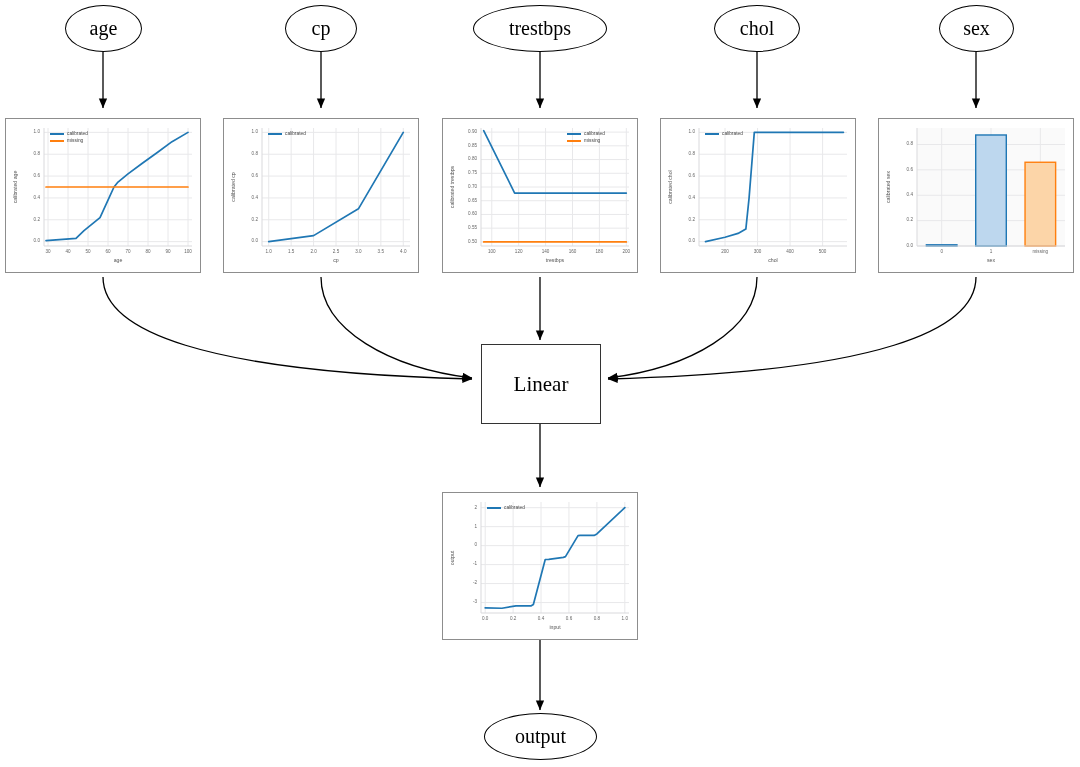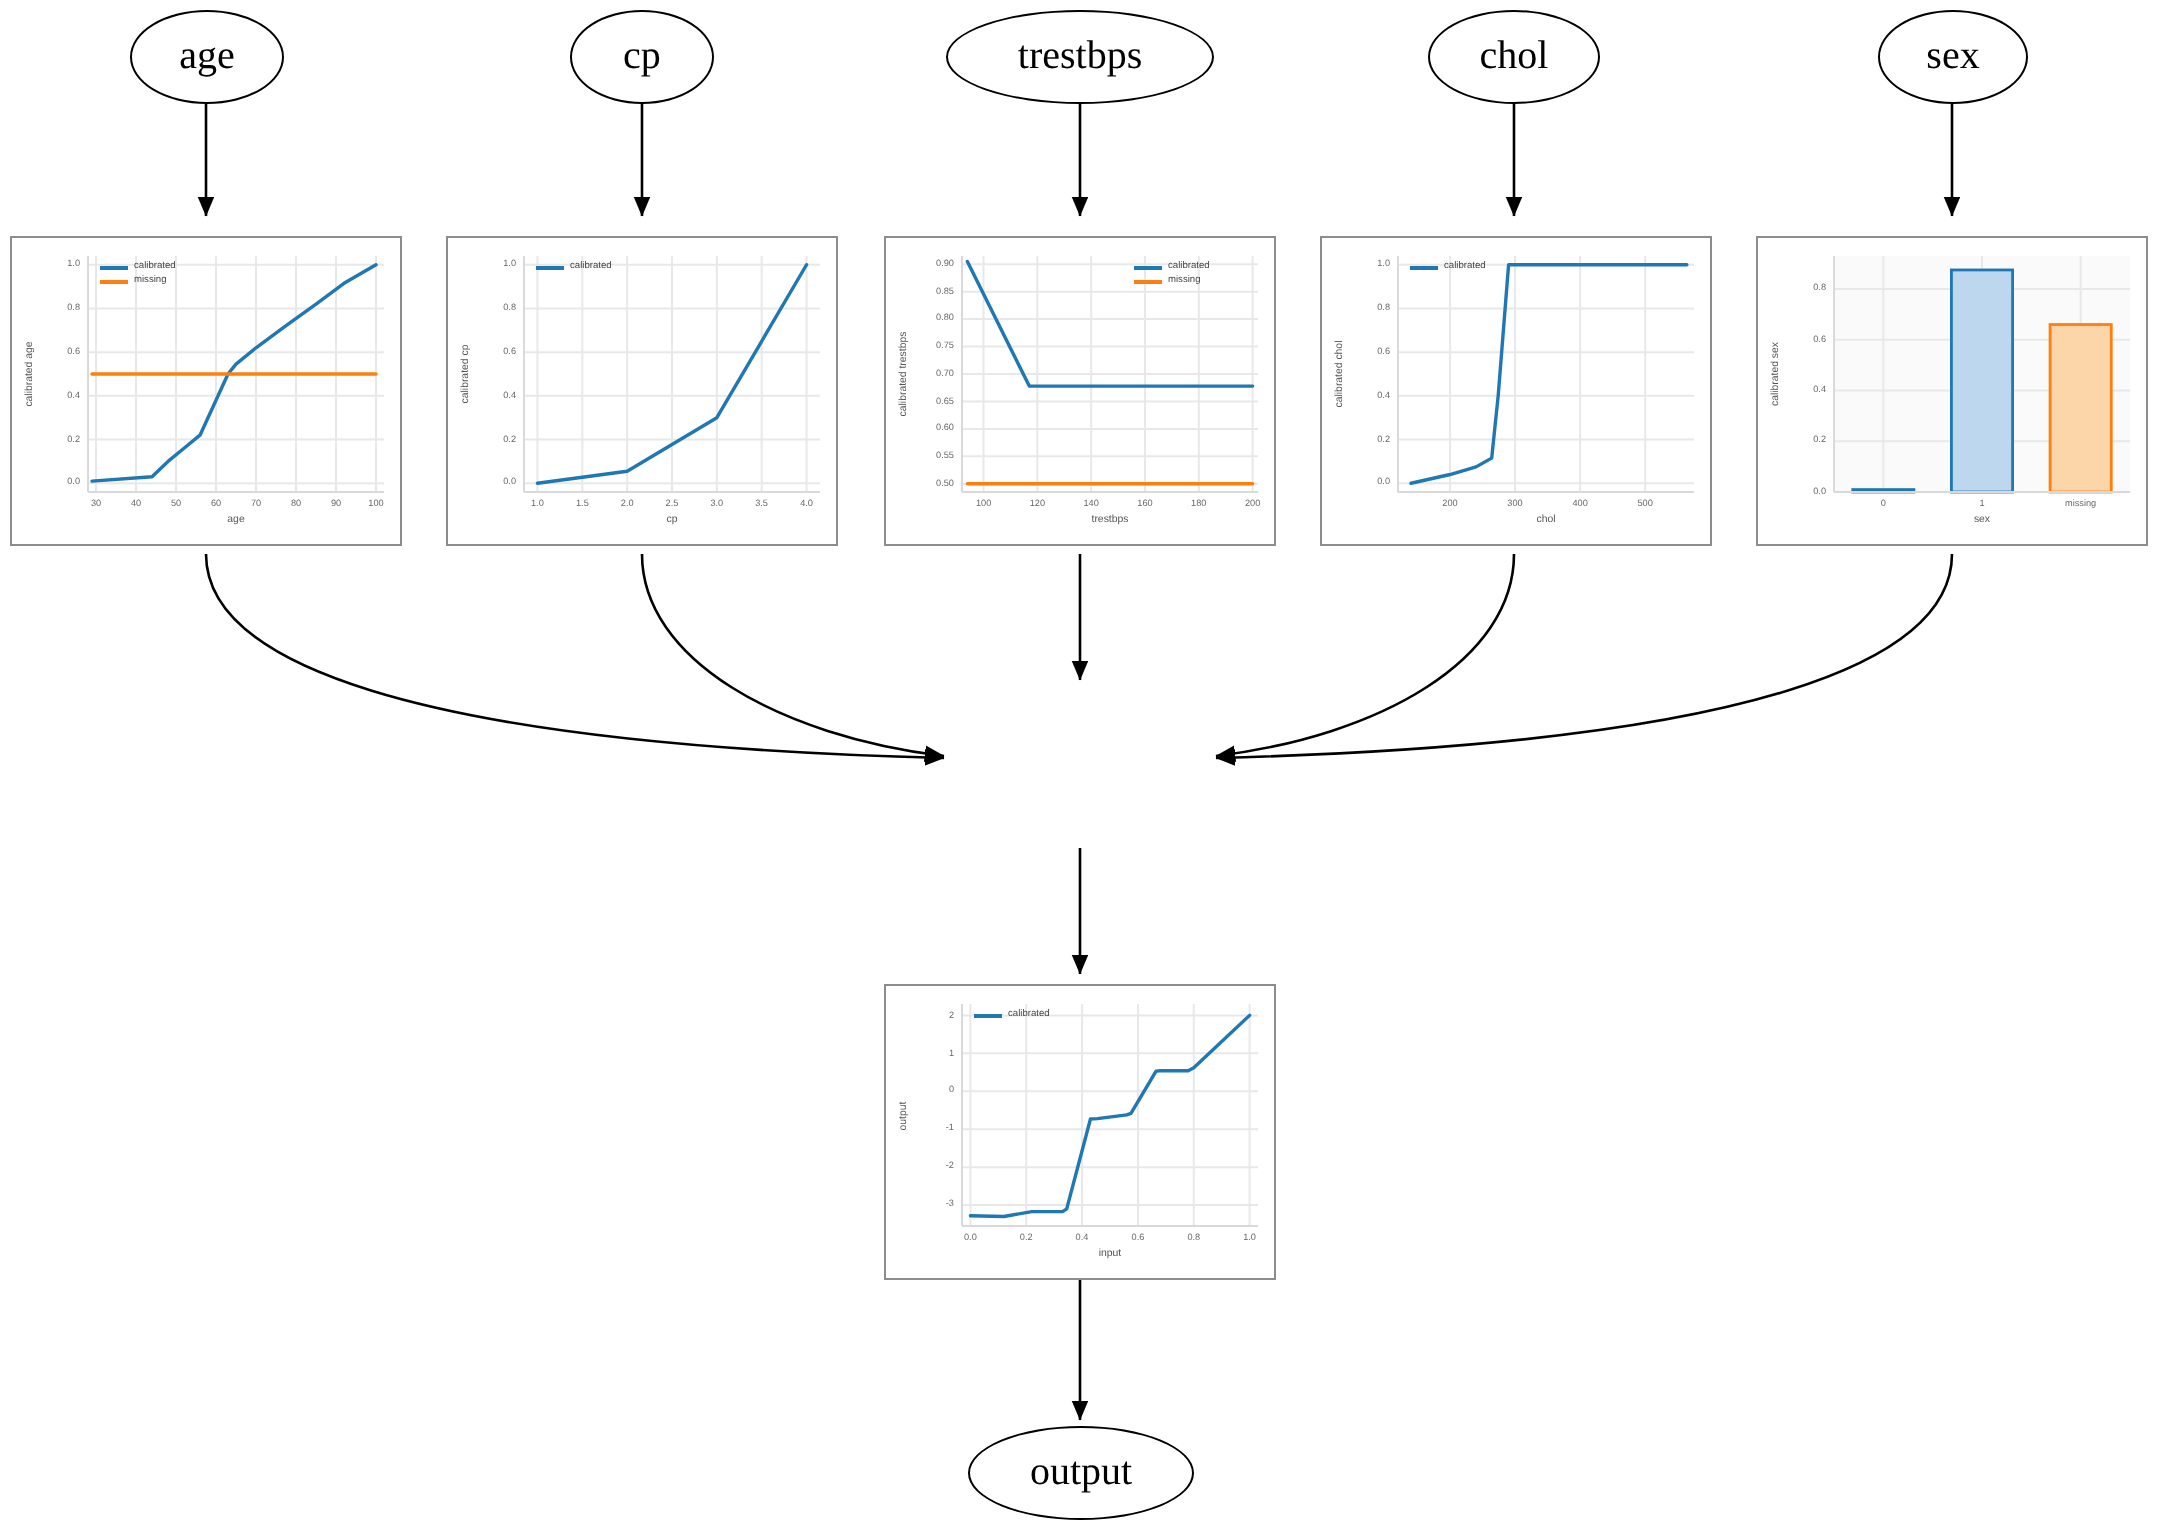--- a/index.html
+++ b/index.html
@@ -68,20 +68,23 @@
   <div class="node ellipse" style="left:473px;top:5px;width:134px;height:47px;">
     <span>trestbps</span>
   </div>
   <div class="node ellipse" style="left:714px;top:5px;width:86px;height:47px;">
     <span>chol</span>
   </div>
   <div class="node ellipse" style="left:939px;top:5px;width:75px;height:47px;">
     <span>sex</span>
   </div>
 
+  <div class="node boxnode" style="left:481px;top:344px;width:120px;height:80px;">
+    <span>Linear</span>
+  </div>
 
   <div class="node ellipse" style="left:484px;top:713px;width:113px;height:47px;">
     <span>output</span>
   </div>
 
   <div class="panel" style="left:5px;top:118px;width:196px;height:155px;">
       <div class="panel-inner">
         <div class="mpl">
           <svg viewBox="0 0 194 153" preserveAspectRatio="none">
             <rect x="38" y="9" width="148" height="118" fill="#ffffff"></rect>

